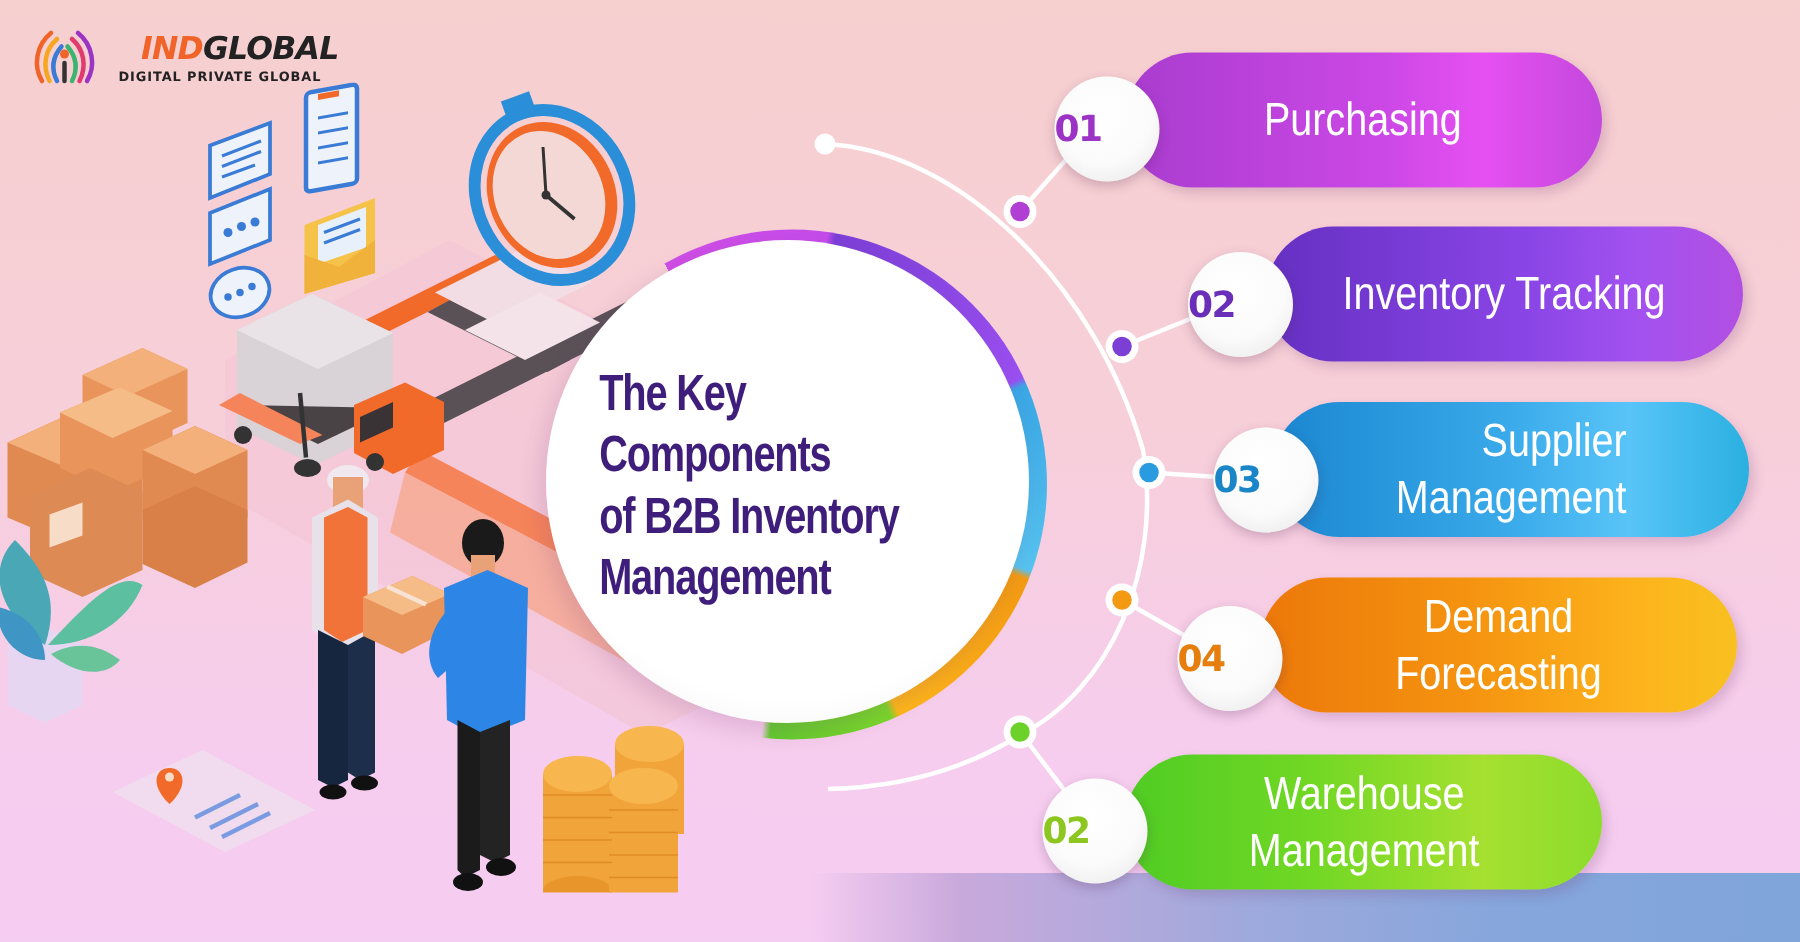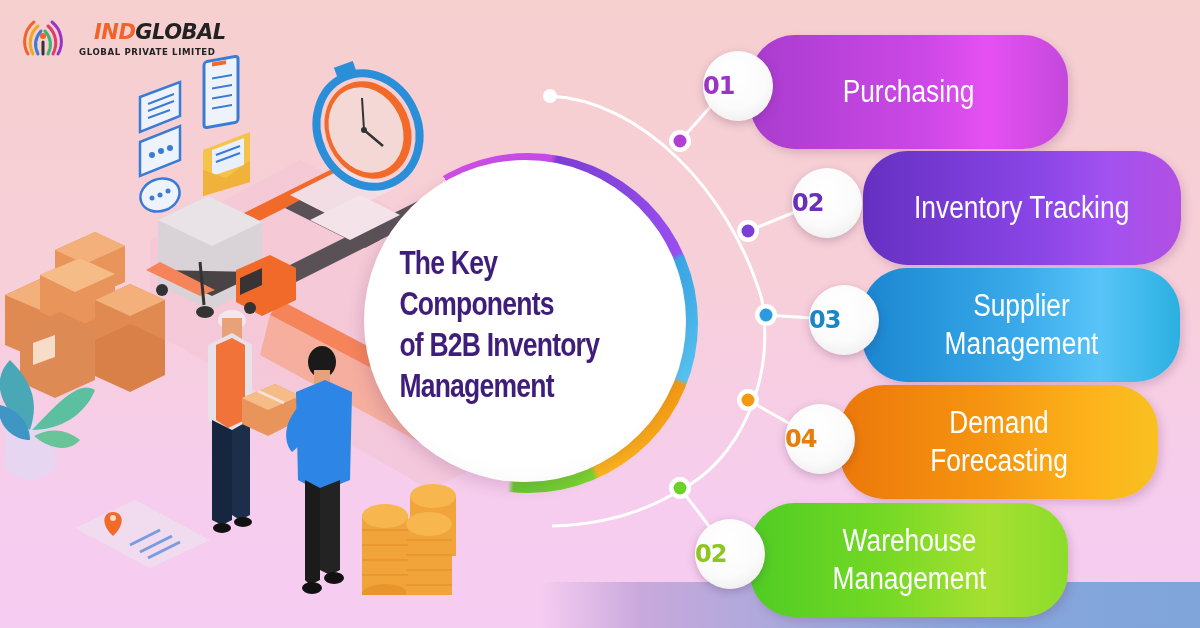--- a/index.html
+++ b/index.html
@@ -55,21 +55,21 @@
     letter-spacing: -1px; transform: scaleX(0.78); width: 380px; margin-top: 6px;
   }
   .hub-title span { display: block; }
 
   
   .connector { position: absolute; left: 0; top: 0; width: 1200px; height: 628px; pointer-events: none; }
 
   
   .item { position: absolute; height: 92px; }
   .pill {
-    position: absolute; top: 0; height: 114px; border-radius: 45px;
+    position: absolute; top: 0; height: 90px; border-radius: 45px;
     display: flex; align-items: center; justify-content: center; text-align: center;
     color: #fff; font-family: "Liberation Sans", sans-serif;
     font-size: 31px; line-height: 38px;
     box-shadow: 3px 4px 8px rgba(120, 60, 120, 0.22);
   }
   .pill-label { transform: scaleX(0.85); display: block; white-space: nowrap; }
   .badge {
     position: absolute; width: 70px; height: 70px; border-radius: 50%;
     background: radial-gradient(circle at 45% 35%, #ffffff 0%, #fbfbfb 55%, #e6e6e6 100%);
     box-shadow: 0 3px 8px rgba(80, 40, 80, 0.25);
@@ -87,21 +87,21 @@
     <path d="M8 38 C2 28 4 14 14 6" stroke="#f0642a" stroke-width="3" fill="none" stroke-linecap="round"></path>
     <path d="M13 38 C8 28 10 17 18 10" stroke="#f5a623" stroke-width="3" fill="none" stroke-linecap="round"></path>
     <path d="M18 38 C14 30 15 22 21 15" stroke="#3a7bd5" stroke-width="3" fill="none" stroke-linecap="round"></path>
     <path d="M38 38 C44 28 42 14 32 6" stroke="#9b33c4" stroke-width="3" fill="none" stroke-linecap="round"></path>
     <path d="M33 38 C38 28 36 17 28 10" stroke="#e03a6e" stroke-width="3" fill="none" stroke-linecap="round"></path>
     <path d="M28 38 C32 30 31 22 25 15" stroke="#3cb371" stroke-width="3" fill="none" stroke-linecap="round"></path>
     <circle cx="23" cy="20" r="3" fill="#f0642a"></circle>
     <path d="M23 26 L23 38" stroke="#333" stroke-width="3" stroke-linecap="round"></path>
   </svg>
   <div class="logo-name"><span class="ind">IND</span><span>GLOBAL</span></div>
-  <div class="logo-sub">GLOBAL PRIVATE LIMITED</div>
+  <div class="logo-sub">DIGITAL PRIVATE GLOBAL</div>
 </div>
 
 <svg class="illustration" viewBox="0 55 480 540">
 
   <g>
     <polygon points="150,240 300,160 470,250 470,470 430,490 150,330" fill="#f3c6d6" opacity="0.7"></polygon>
     <polygon points="200,235 330,170 345,178 215,243" fill="#f26a2a"></polygon>
     <polygon points="240,290 440,190 460,200 260,300" fill="#5a5157"></polygon>
     <polygon points="300,200 380,240 365,248 285,208" fill="#5a5157"></polygon>
     <polygon points="280,300 470,400 470,420 270,315" fill="#f6845a"></polygon>
@@ -293,32 +293,32 @@
     <div>
         <span class="pill-label">Purchasing</span>
       </div>
   </div>
   <div class="badge" style="left:3px; top:16px; color:#9b33c4;">
       <span>01</span>
     </div>
 </div>
 
 <div class="item" style="left:790px; top:151px; width:375px;">
-  <div class="pill" style="left:73px; width:318px; background:linear-gradient(90deg,#6530c2 0%,#8a45e6 55%,#a352f0 78%,#b24fe2 100%);">
+  <div class="pill" style="left:54px; width:318px; background:linear-gradient(90deg,#6530c2 0%,#8a45e6 55%,#a352f0 78%,#b24fe2 100%);">
     <div>
         <span class="pill-label">Inventory Tracking</span>
       </div>
   </div>
   <div class="badge" style="left:2px; top:17px; color:#6a2fb8;">
       <span>02</span>
     </div>
 </div>
 
 <div class="item" style="left:808px; top:268px; width:375px;">
-  <div class="pill" style="left:54px; width:318px; background:linear-gradient(90deg,#1a86d0 0%,#3aaaea 50%,#58c4f8 75%,#2ab0e0 100%);">
+  <div class="pill" style="left:40px; width:318px; background:linear-gradient(90deg,#1a86d0 0%,#3aaaea 50%,#58c4f8 75%,#2ab0e0 100%);text-align:right;">
     <div>
       <span class="pill-label">Supplier</span>
       <span class="pill-label">Management</span>
     </div>
   </div>
   <div class="badge" style="left:1px; top:17px; color:#1a86c8;">
       <span>03</span>
     </div>
 </div>
 

